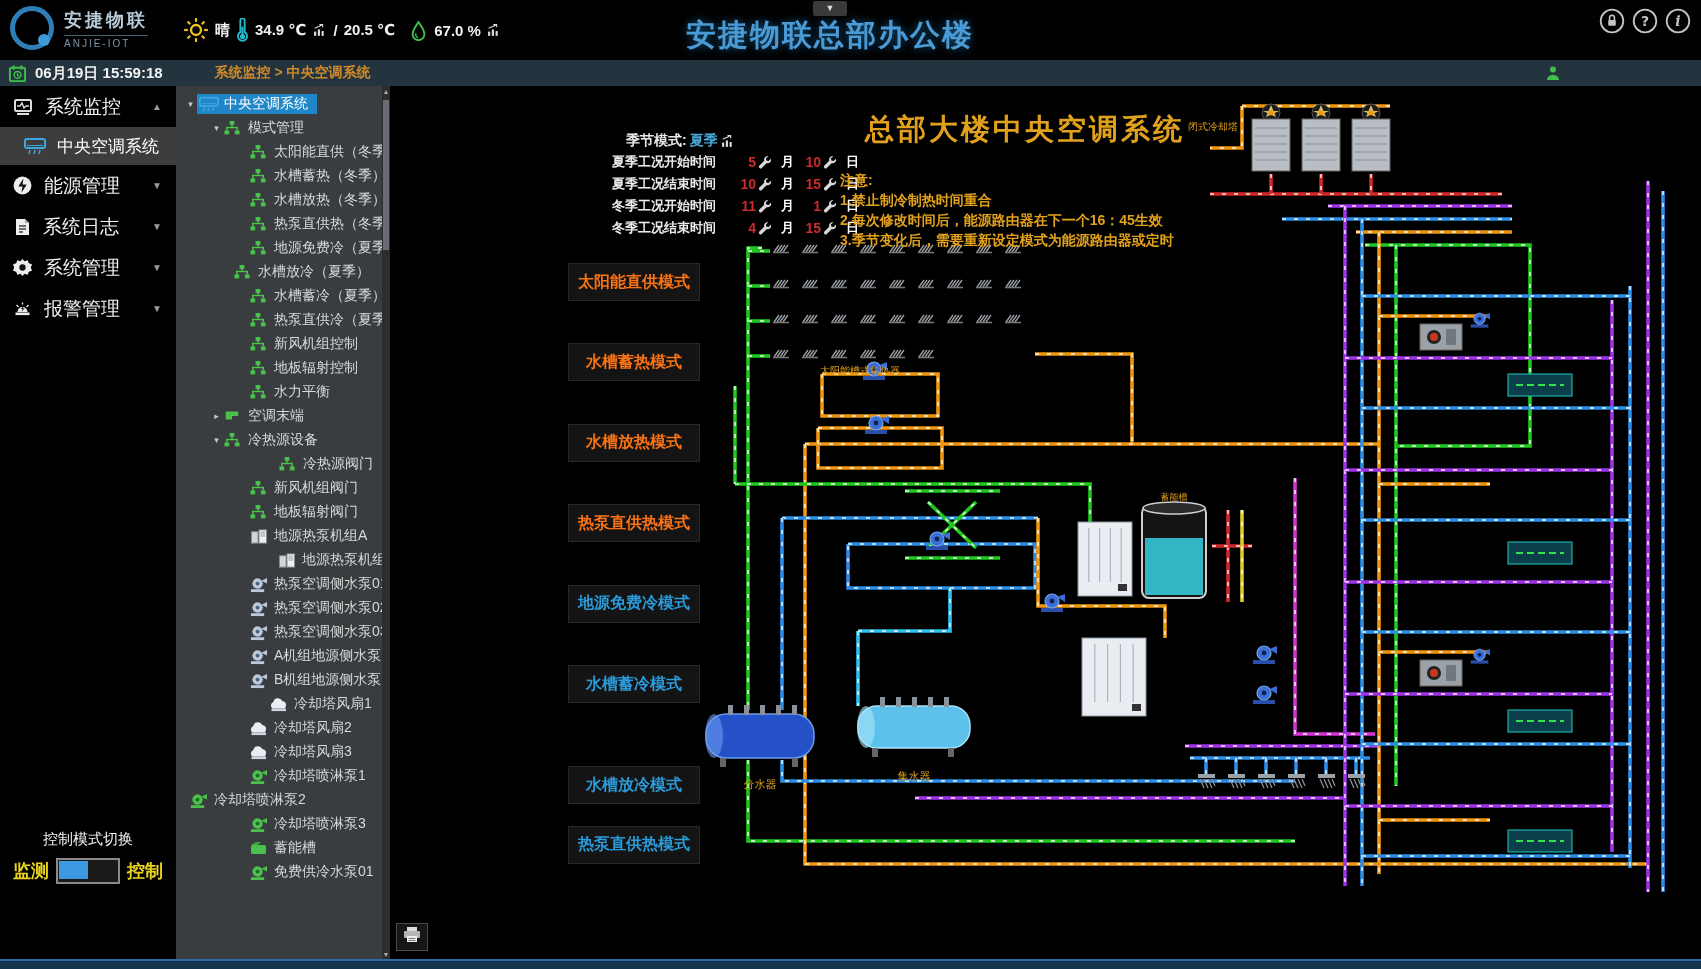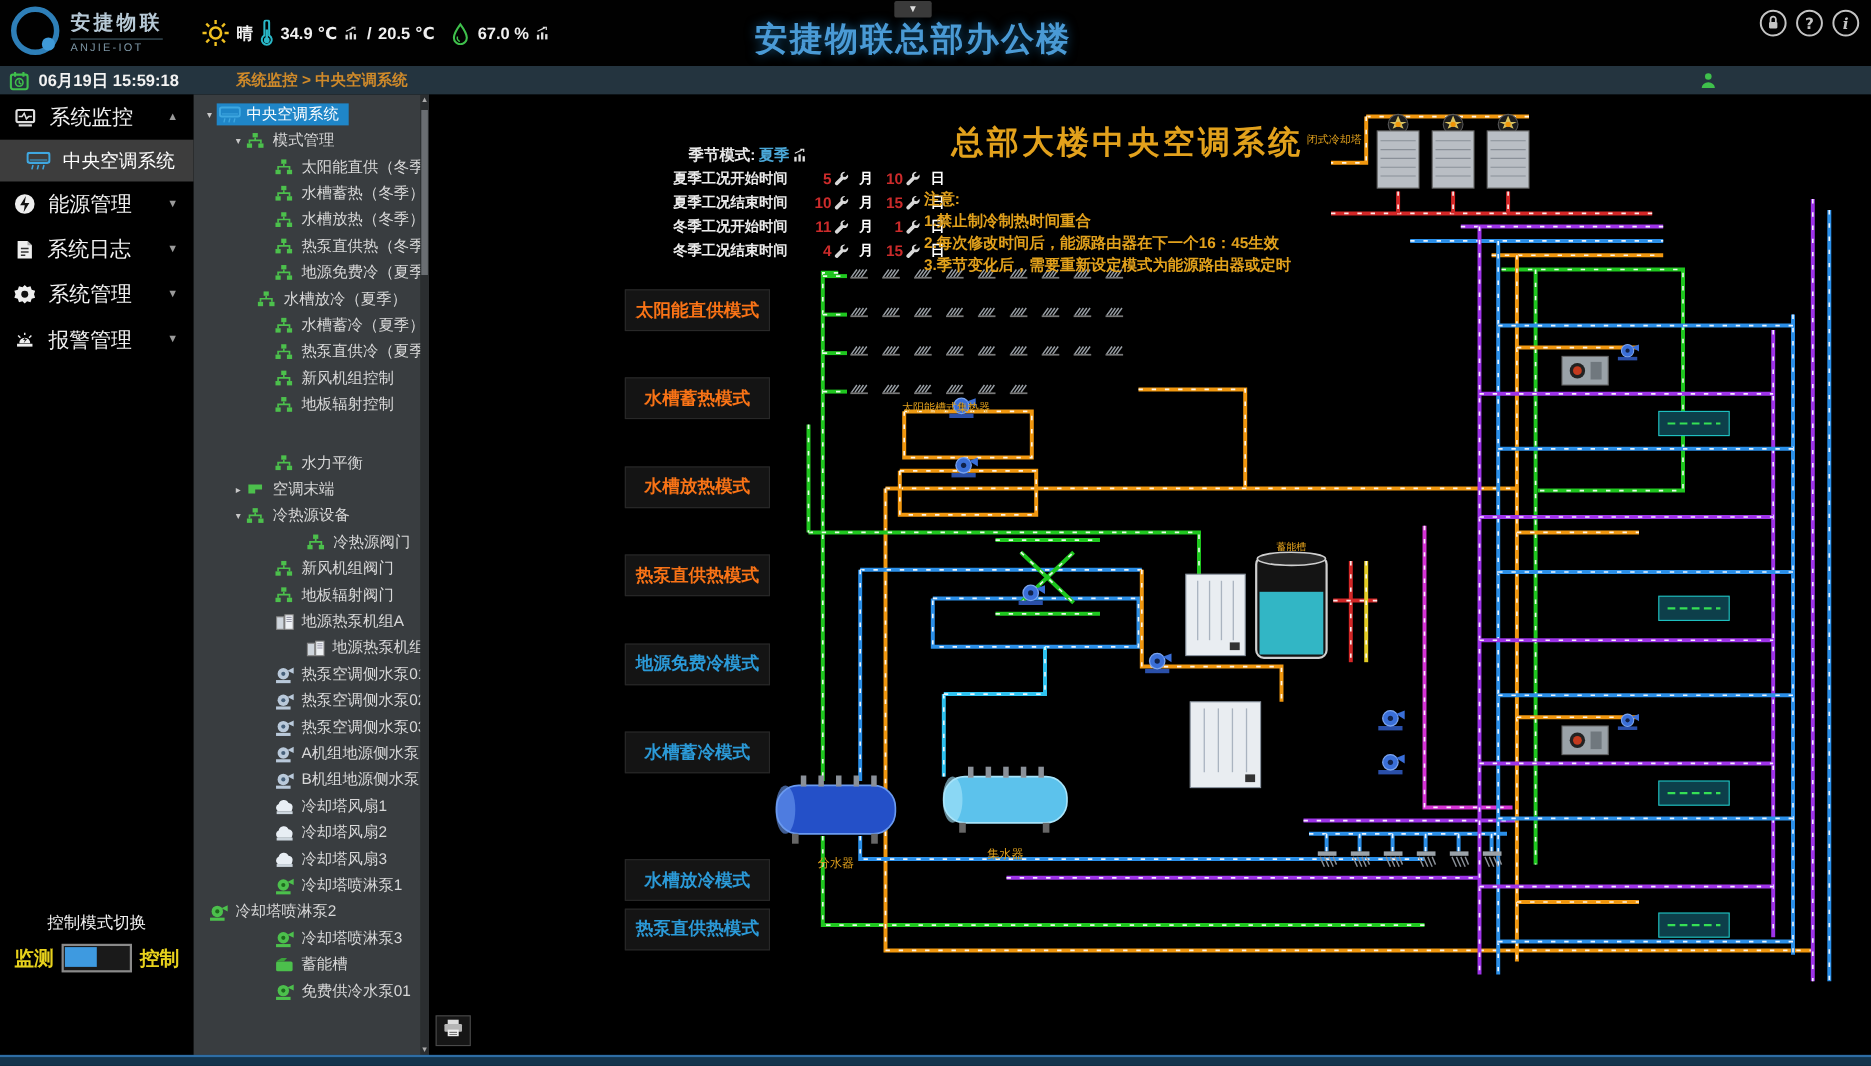--- a/index.html
+++ b/index.html
@@ -421,21 +421,21 @@
           <span class="tree-ic">
             <svg width="18" height="17" viewBox="0 0 18 18">
               <rect x="6.5" y="1" width="5" height="4.2" fill="#4cc04c"></rect>
               <rect x="1" y="11" width="5" height="4.2" fill="#4cc04c"></rect>
               <rect x="12" y="11" width="5" height="4.2" fill="#4cc04c"></rect>
               <path d="M9 5.2 V8 M3.5 11 V8 H14.5 V11" stroke="#4cc04c" fill="none" stroke-width="1.6"></path>
             </svg>
           </span>
           <span>地板辐射控制</span>
         </div>
-        <div class="tree-row" style="padding-left: 60px; margin-top: 29px;">
+        <div class="tree-row" style="padding-left: 60px;">
           <span class="tree-arrow"></span>
           <span class="tree-ic">
             <svg width="18" height="17" viewBox="0 0 18 18">
               <rect x="6.5" y="1" width="5" height="4.2" fill="#4cc04c"></rect>
               <rect x="1" y="11" width="5" height="4.2" fill="#4cc04c"></rect>
               <rect x="12" y="11" width="5" height="4.2" fill="#4cc04c"></rect>
               <path d="M9 5.2 V8 M3.5 11 V8 H14.5 V11" stroke="#4cc04c" fill="none" stroke-width="1.6"></path>
             </svg>
           </span>
           <span>水力平衡</span>
@@ -580,21 +580,21 @@
           <span class="tree-ic">
             <svg width="19" height="17" viewBox="0 0 20 18">
               <rect x="2" y="14" width="14" height="3" fill="#b9c9da"></rect>
               <circle cx="9" cy="8" r="5.5" fill="#b9c9da"></circle>
               <path d="M13 5 L19 2 V8 Z" fill="#b9c9da"></path>
               <circle cx="9" cy="8" r="2" fill="#46607a"></circle>
             </svg>
           </span>
           <span>B机组地源侧水泵</span>
         </div>
-        <div class="tree-row" style="padding-left: 60px;">
+        <div class="tree-row" style="padding-left: 80px;">
           <span class="tree-arrow"></span>
           <span class="tree-ic">
             <svg width="20" height="16" viewBox="0 0 20 16">
               <path d="M3.5 12.5 a3.8 3.8 0 0 1 .8-6.6 a4.8 4.8 0 0 1 9-1 a3.8 3.8 0 0 1 3.6 4.8 l-.8 2.8 Z" fill="#e8eef4"></path>
               <rect x="2.5" y="12.5" width="14.5" height="2.6" fill="#cdd6de"></rect>
             </svg>
           </span>
           <span>冷却塔风扇1</span>
         </div>
         <div class="tree-row" style="padding-left: 60px;">
@@ -1262,21 +1262,21 @@
         </div>
     </div>
 
     <div id="mode-buttons">
         <div class="mode-btn mode-warm" style="top: 177px;">太阳能直供模式</div>
         <div class="mode-btn mode-warm" style="top: 257.4px;">水槽蓄热模式</div>
         <div class="mode-btn mode-warm" style="top: 337.8px;">水槽放热模式</div>
         <div class="mode-btn mode-warm" style="top: 418.2px;">热泵直供热模式</div>
         <div class="mode-btn mode-cool" style="top: 498.6px; text-align: center;">地源免费冷模式</div>
         <div class="mode-btn mode-cool" style="top: 579px;">水槽蓄冷模式</div>
-        <div class="mode-btn mode-cool" style="top: 695px;">水槽放冷模式</div>
+        <div class="mode-btn mode-cool" style="top: 680px;">水槽放冷模式</div>
         <div class="mode-btn mode-cool" style="top: 739.8px;">热泵直供热模式</div>
       </div>
 
     <div class="printer">
       <span><svg width="20" height="18" viewBox="0 0 20 18">
             <rect x="5" y="1" width="10" height="4" fill="#ddd"></rect>
             <rect x="2" y="5" width="16" height="7" rx="1" fill="#b5b5b5"></rect>
             <rect x="5" y="10" width="10" height="6" fill="#eee"></rect>
             <g stroke="#777" stroke-width="1">
               <line x1="6.5" y1="12.5" x2="13.5" y2="12.5"></line>

